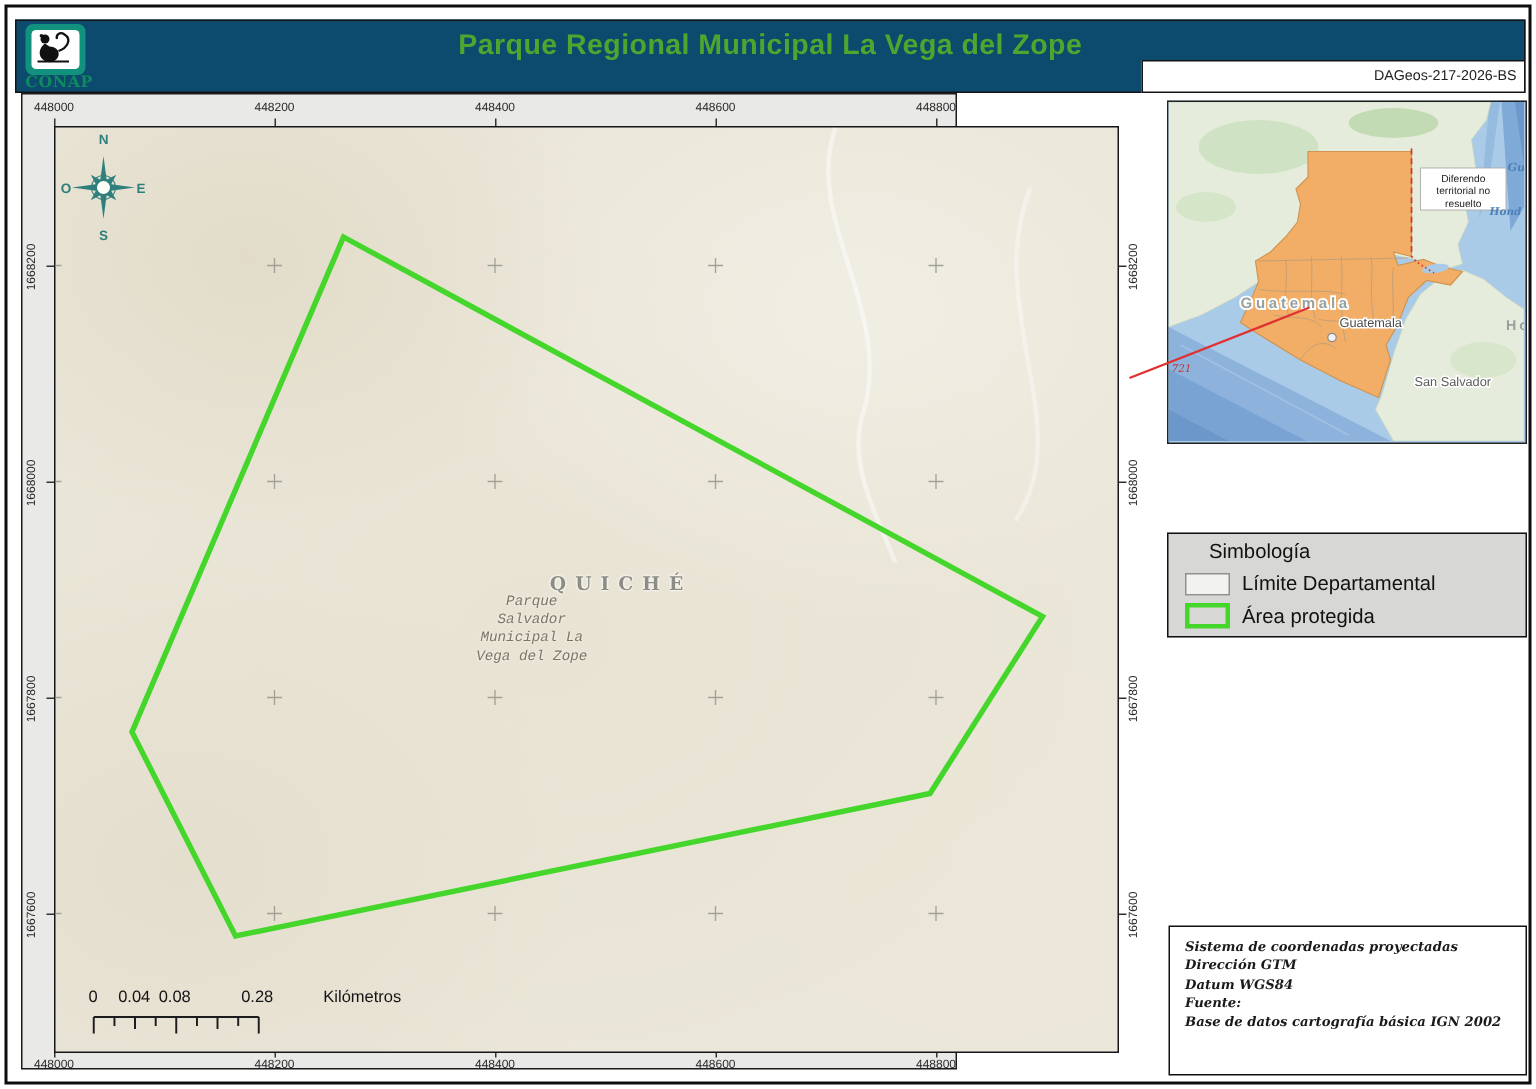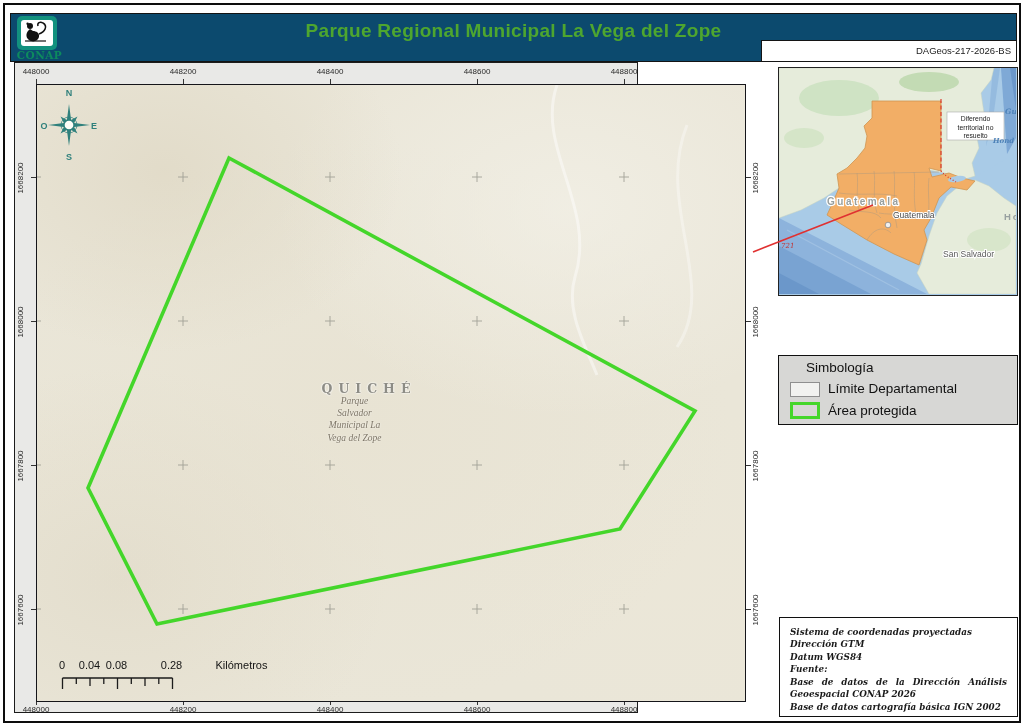--- a/index.html
+++ b/index.html
@@ -27,22 +27,22 @@
     background-color:#eae6d8;
     background-image:
       radial-gradient(ellipse 340px 260px at 18% 14%, rgba(219,211,189,.55), transparent 70%),
       radial-gradient(ellipse 420px 300px at 75% 20%, rgba(243,241,232,.70), transparent 70%),
       radial-gradient(ellipse 500px 380px at 45% 55%, rgba(230,224,206,.50), transparent 75%),
       radial-gradient(ellipse 380px 300px at 12% 80%, rgba(222,215,196,.55), transparent 70%),
       radial-gradient(ellipse 300px 240px at 88% 78%, rgba(236,231,216,.60), transparent 70%);
     overflow:hidden; }
   .map-svg { position:absolute; left:0; top:0; width:708px; height:616px; }
 
-  .region-label { position:absolute; left:285px; top:296px; width:140px; text-align:left; font-family:"DejaVu Serif", serif; font-size:12.5px; font-weight:700; letter-spacing:6px; color:#8d8c85; text-shadow:0 0 2px #fff, 0 0 2px #fff; }
-  .park-label { position:absolute; left:268px; top:310px; width:100px; text-align:center; font-family:Liberation Serif, serif; font-style:italic; font-size:9.5px; line-height:1.3; color:#7c7465; text-shadow:0 0 2px rgba(255,255,255,.9); }
+  .region-label { position:absolute; left:285px; top:296px; width:140px; text-align:right; font-family:"DejaVu Serif", serif; font-size:12.5px; font-weight:700; letter-spacing:6px; color:#8d8c85; text-shadow:0 0 2px #fff, 0 0 2px #fff; }
+  .park-label { position:absolute; left:268px; top:310px; width:100px; text-align:center; font-family:Liberation Mono, monospace; font-style:italic; font-size:9.5px; line-height:1.3; color:#7c7465; text-shadow:0 0 2px rgba(255,255,255,.9); }
 
   .compass { position:absolute; left:2px; top:0; }
   .compass text { font-family:"Liberation Sans", sans-serif; font-size:9px; font-weight:700; fill:#2f807c; text-anchor:middle; }
 
   .scalebar { position:absolute; left:12px; top:574px; width:230px; height:36px; }
   .sb-lab { position:absolute; top:0; font-size:11px; color:#141414; text-align:center; }
   .sb-svg { position:absolute; left:0; top:16px; width:230px; height:18px; }
 
   
   .inset { position:absolute; left:778px; top:67px; width:240px; height:229px; border:1.5px solid #222; background:#a9cbe7; overflow:hidden; }
@@ -239,19 +239,18 @@
   <div class="lg-lab" style="top:25px">Límite Departamental</div>
   <div class="sw sw-prot"></div>
   <div class="lg-lab" style="top:47px">Área protegida</div>
 </div>
 
 <div class="meta">
   <div class="meta-center">Sistema de coordenadas proyectadas</div>
   <div class="meta-center">Dirección GTM</div>
   <div class="meta-center">Datum WGS84</div>
   <div>Fuente:</div>
-  <div class="meta-just">Base de datos de la Dirección Análisis Geoespacial CONAP 2026</div>
   <div>Base de datos cartografía básica IGN 2002</div>
 </div>
 
 <svg class="leader-overlay">
   <line x1="753" y1="252" x2="873" y2="205" stroke="#e03131" stroke-width="1.6"></line>
 </svg>
 
 </body></html>

